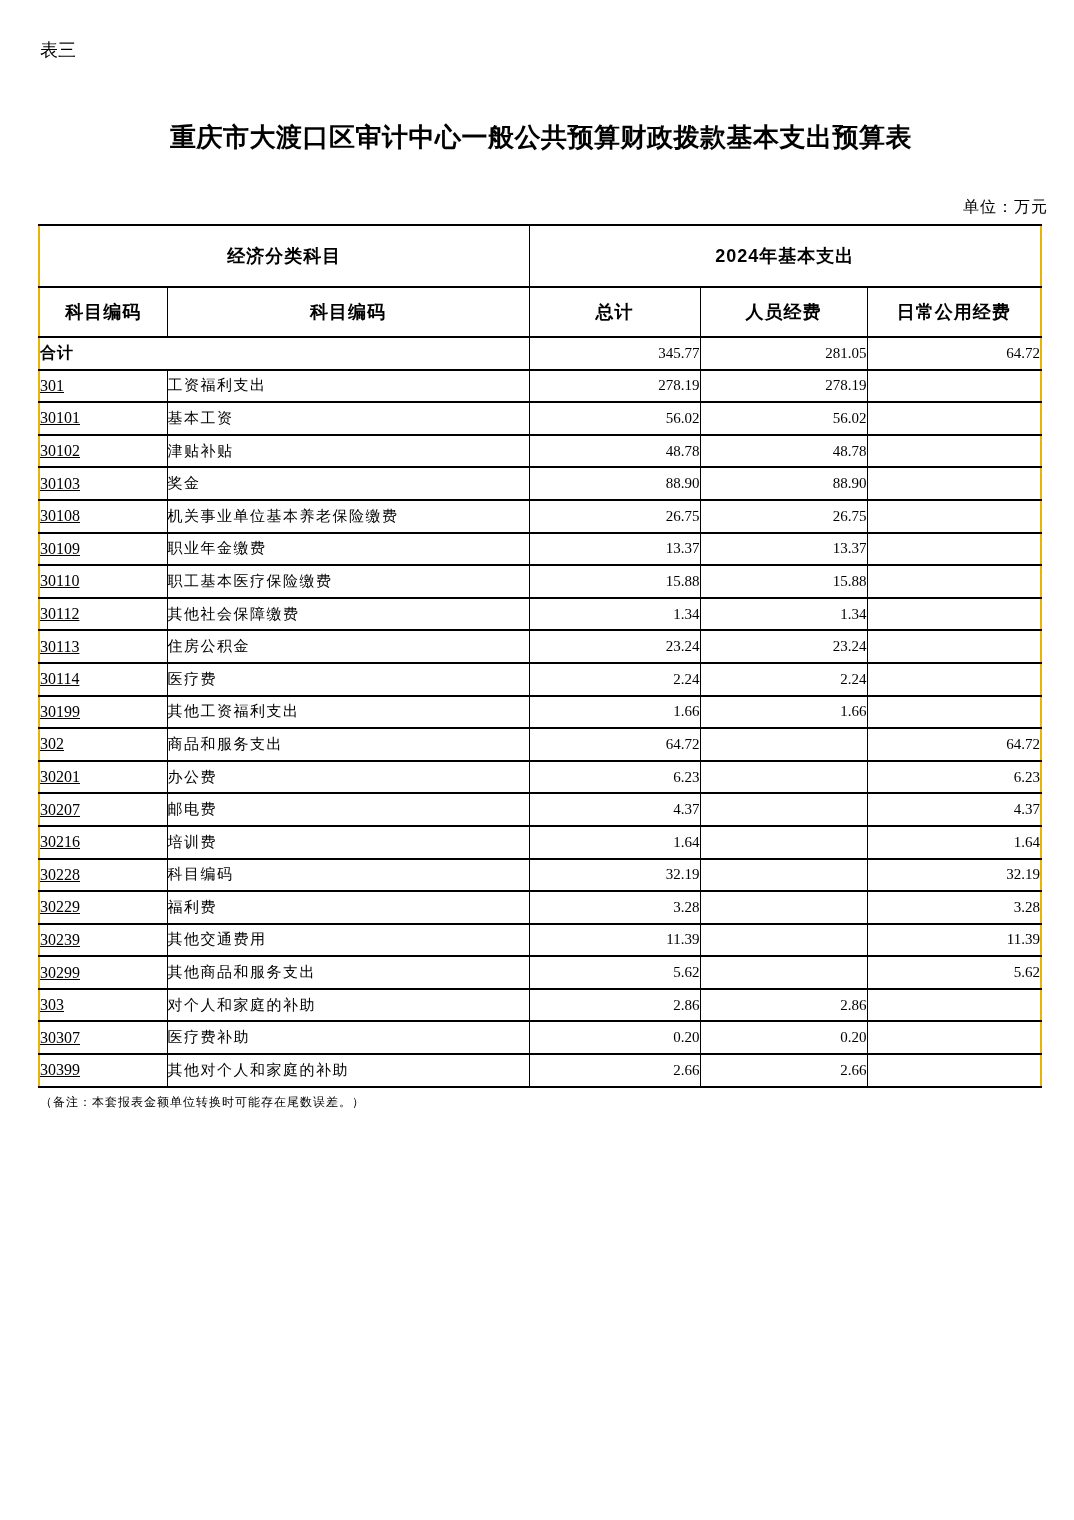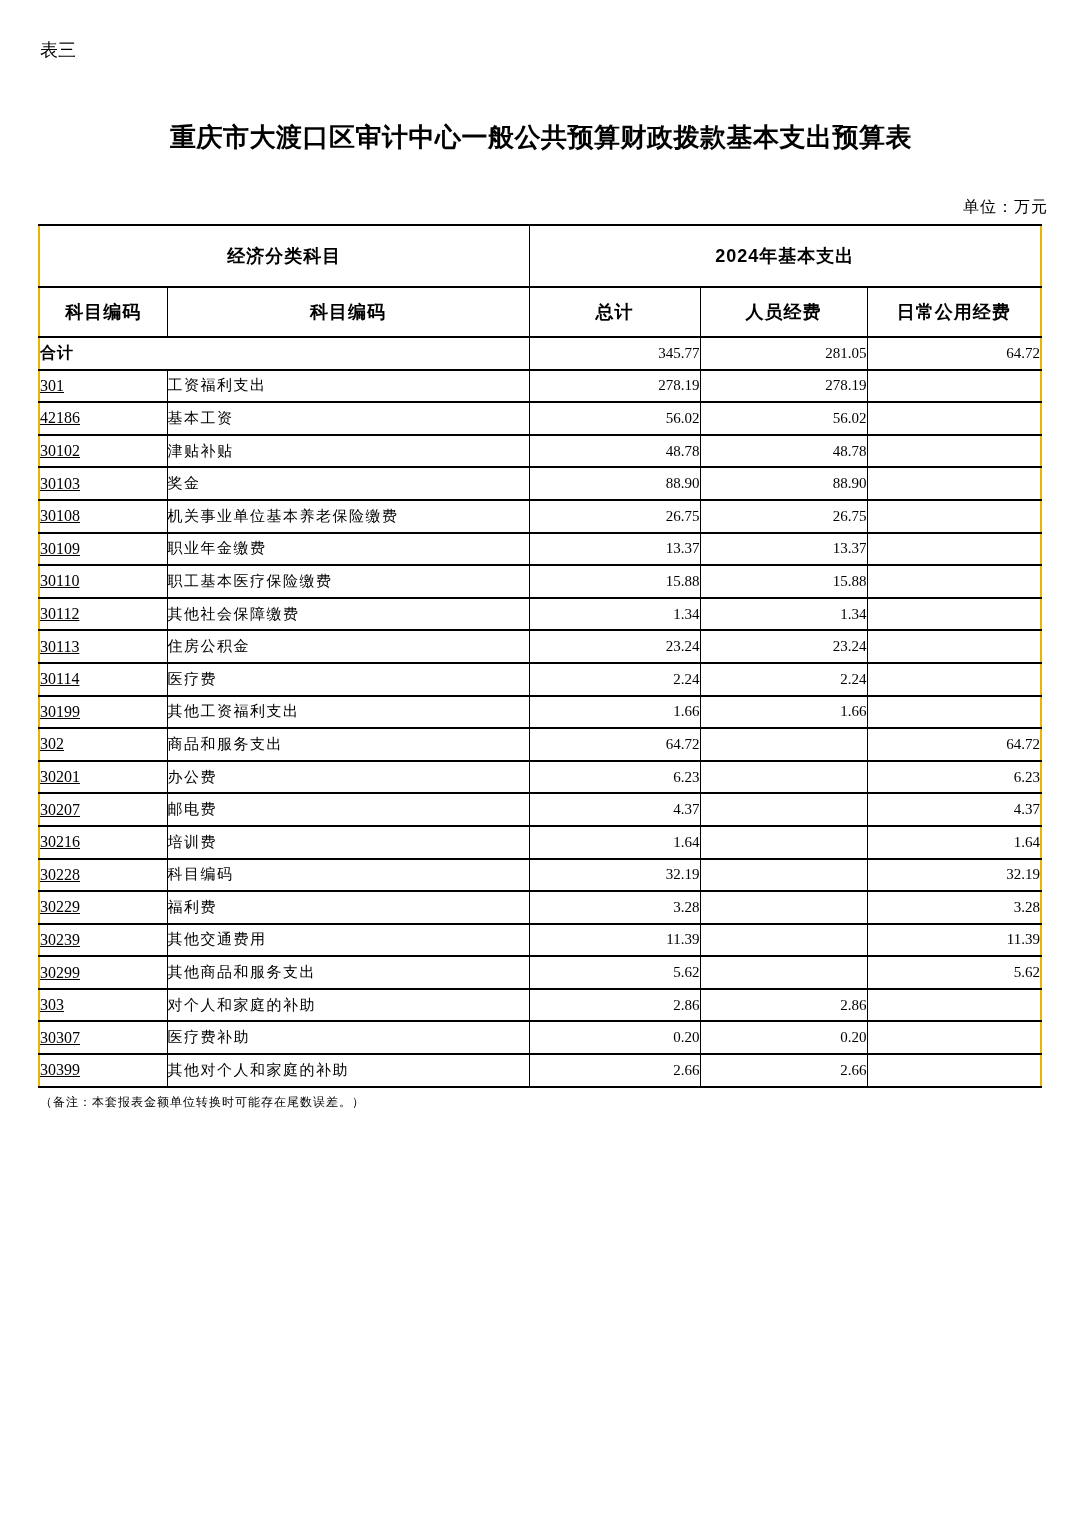--- a/index.html
+++ b/index.html
@@ -146,21 +146,21 @@
     </tr>
 
   <tr>
         <td class="code-cell">301</td>
         <td class="name-cell">工资福利支出</td>
         <td class="num-cell">278.19</td>
         <td class="num-cell">278.19</td>
         <td class="num-cell"></td>
       </tr>
       <tr>
-        <td class="code-cell">42186</td>
+        <td class="code-cell">30101</td>
         <td class="name-cell">基本工资</td>
         <td class="num-cell">56.02</td>
         <td class="num-cell">56.02</td>
         <td class="num-cell"></td>
       </tr>
       <tr>
         <td class="code-cell">30102</td>
         <td class="name-cell">津贴补贴</td>
         <td class="num-cell">48.78</td>
         <td class="num-cell">48.78</td>

